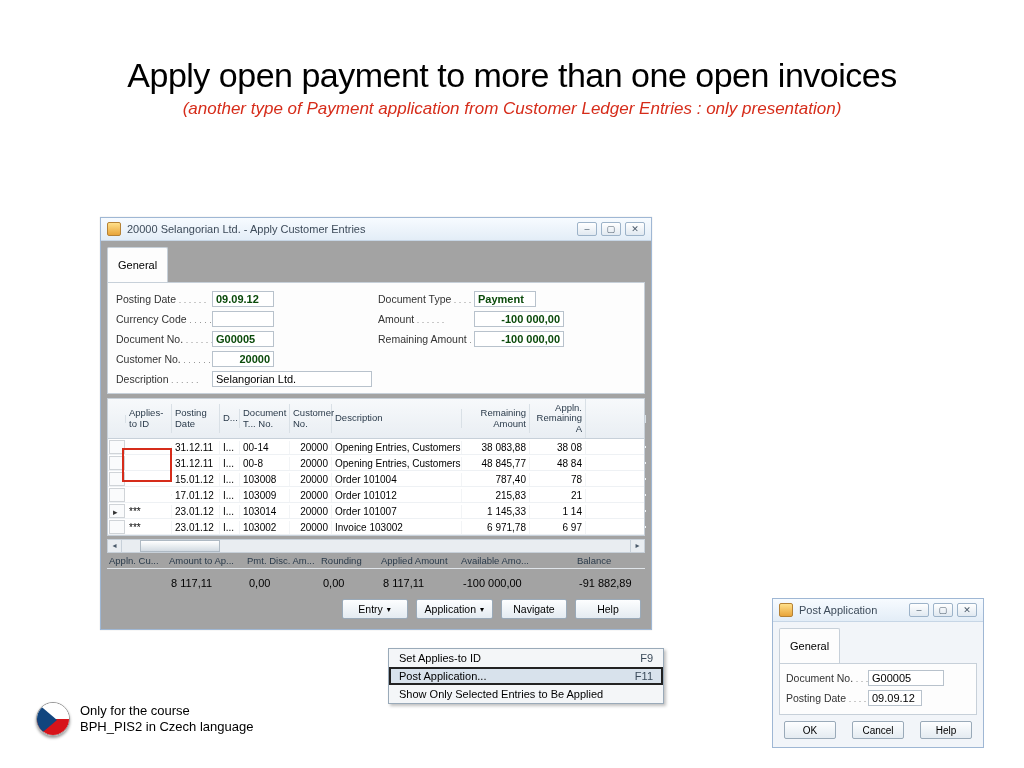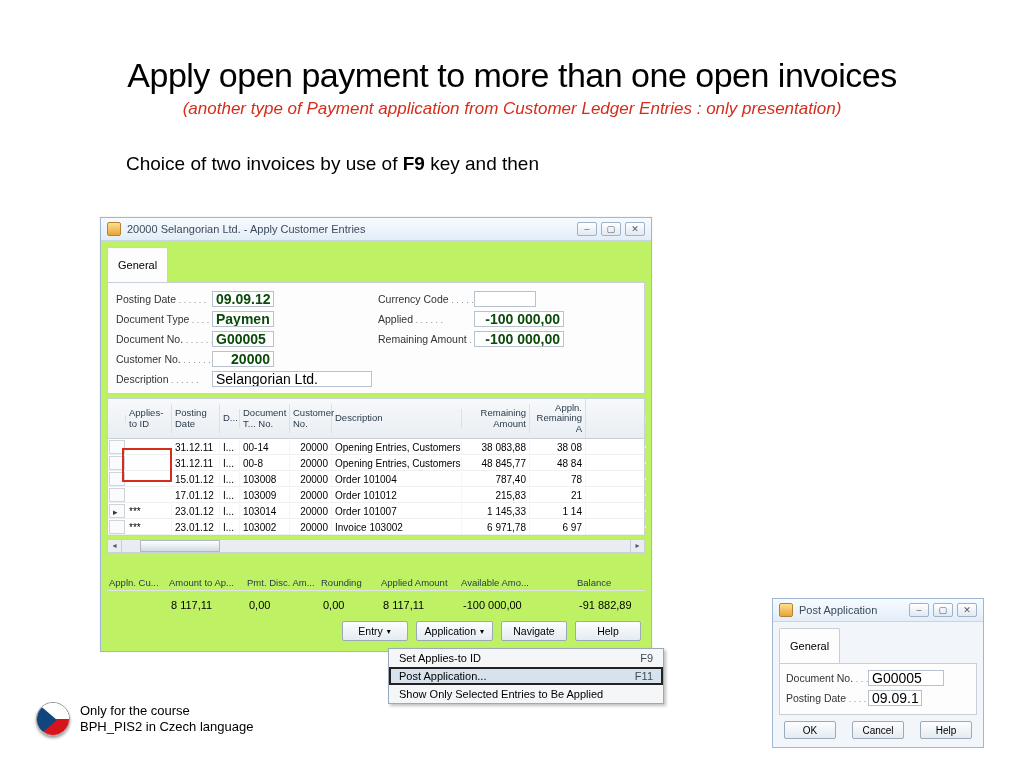--- a/index.html
+++ b/index.html
@@ -3,36 +3,36 @@
 <meta charset="utf-8">
 <style>
   * { box-sizing: border-box; margin: 0; padding: 0; }
   html, body { width: 1024px; height: 768px; font-family: "Segoe UI", Tahoma, sans-serif; background: #fff; color: #000; }
   .slide { position: relative; width: 1024px; height: 768px; overflow: hidden; }
   .title { font-size: 34px; font-weight: 400; text-align: center; margin-top: 56px; letter-spacing: -0.5px; }
   .subtitle { color: #d62c1a; font-style: italic; font-size: 17px; text-align: center; margin-top: 4px; }
   .choice-line { font-size: 19px; margin: 34px 0 4px 126px; }
 
   
-  .app-window { position: absolute; left: 100px; top: 217px; width: 552px; border: 1px solid #9fb7d4; background: #bef264; font-size: 11px; box-shadow: 0 0 1px rgba(0,0,0,.2); }
+  .app-window { position: absolute; left: 100px; top: 217px; width: 552px; border: 1px solid #9fb7d4; background: #a3a3a3; font-size: 11px; box-shadow: 0 0 1px rgba(0,0,0,.2); }
   .titlebar { background: linear-gradient(#f7fbff,#e3edf7); border-bottom: 1px solid #c7d6e6; padding: 4px 6px; display: flex; align-items: center; }
   .titlebar .win-icon { width: 14px; height: 14px; margin-right: 6px; background: linear-gradient(#ffe08a,#e8a43a); border: 1px solid #b58236; border-radius: 2px; }
   .titlebar .win-title { flex: 1; color: #3d4b5a; font-size: 11px; }
   .win-controls { display: flex; gap: 4px; }
   .win-controls .wc { width: 20px; height: 14px; border: 1px solid #9db3c9; background: linear-gradient(#fff,#e1e9f1); border-radius: 2px; font-size: 9px; text-align: center; line-height: 12px; color: #4a5a6a; cursor: pointer; }
 
   .tabstrip { padding: 6px 6px 0 6px; }
   .tab { display: inline-block; background: #fdfdfd; border: 1px solid #c7d0d9; border-bottom: none; padding: 11px 10px; border-radius: 2px 2px 0 0; font-size: 11px; }
 
   .panel { background: #fdfdfd; border: 1px solid #c7d0d9; margin: 0 6px; padding: 8px 8px 6px 8px; }
   .form-grid { display: grid; grid-template-columns: 250px 270px; column-gap: 12px; row-gap: 4px; }
   .field { display: flex; align-items: center; font-size: 10.5px; }
   .field label { width: 96px; color: #333; white-space: nowrap; }
   .field label::after { content: " . . . . . ."; color: #888; font-size: 9px; }
-  .field input { height: 16px; border: 1px solid #b8c2cc; padding: 0 3px; font-size: 14px; color: #0a4a0a; font-weight: bold; background: #fff; }
+  .field input { height: 16px; border: 1px solid #b8c2cc; padding: 0 3px; font-size: 11px; color: #0a4a0a; font-weight: bold; background: #fff; }
   .field .w-sm { width: 62px; }
   .field .w-md { width: 90px; text-align: right; }
   .field .w-lg { width: 160px; color: #000; font-weight: normal; text-align: left; }
   .field .w-cust { width: 62px; text-align: right; }
 
   
   .grid-wrap { margin: 4px 6px 0 6px; border: 1px solid #c7d0d9; background: #fff; font-size: 10px; }
   .ghead, .grow { display: grid; grid-template-columns: 18px 46px 48px 20px 50px 42px 130px 68px 56px 60px; align-items: center; }
   .ghead { background: linear-gradient(#f7f9fb,#e9eef3); border-bottom: 1px solid #c7d0d9; font-size: 9.5px; color: #2a3a4a; }
   .ghead > div { padding: 4px 3px; border-right: 1px solid #d9e0e6; line-height: 1.1; }
@@ -42,21 +42,21 @@
   .grow .num { text-align: right; }
   .row-ptr::before { content: "▸"; color: #333; font-size: 9px; }
   .applied { font-weight: normal; }
   .marked-frame { position: absolute; border: 2px solid #d62c1a; z-index: 5; }
   .scroll-h { height: 14px; background: #e9edf1; margin: 3px 6px 0 6px; border: 1px solid #c7d0d9; display: flex; }
   .scroll-h .thumb { width: 80px; background: linear-gradient(#fff,#d3dbe2); border: 1px solid #aeb9c3; margin-left: 18px; }
   .scroll-h .arr { width: 14px; border-right: 1px solid #c7d0d9; text-align: center; font-size: 8px; line-height: 12px; color: #4a5a6a; }
   .scroll-h .arr.r { margin-left: auto; border-left: 1px solid #c7d0d9; border-right: none; }
 
   
-  .summary { margin: 22px 6px 6px 6px; display: grid; grid-template-columns: 60px 78px 74px 60px 80px 80px 1fr 70px; font-size: 9.5px; }
+  .summary { margin: 0 6px 6px 6px; display: grid; grid-template-columns: 60px 78px 74px 60px 80px 80px 1fr 70px; font-size: 9.5px; }
   .summary .lbl { color: #2a3a4a; padding: 2px 2px; border-bottom: 1px solid #dfe4e9; }
   .summary-row2 { display: grid; grid-template-columns: 60px 78px 74px 60px 80px 80px 1fr 70px; margin: 0 6px; }
   .summary-row2 > div { padding: 2px 4px; }
 
   .action-bar { display: flex; justify-content: flex-end; gap: 8px; padding: 8px 10px 10px 0; }
   .btn { min-width: 66px; height: 20px; border: 1px solid #9aaab9; background: linear-gradient(#fdfeff,#e4ebf1); border-radius: 2px; font-size: 10.5px; cursor: pointer; display: inline-flex; align-items: center; justify-content: center; padding: 0 8px; }
   .btn .car { font-size: 8px; margin-left: 4px; }
 
   
   .ctx-menu { position: absolute; left: 388px; top: 648px; width: 276px; border: 1px solid #9aaab9; background: #f4f6f8; font-size: 11px; box-shadow: 2px 2px 3px rgba(0,0,0,.25); }
@@ -79,23 +79,20 @@
   .flag .bot { position: absolute; inset: 50% 0 0 0; background: #d7141a; }
   .flag .tri { position: absolute; left: 0; top: 0; width: 0; height: 0; border-top: 17px solid transparent; border-bottom: 17px solid transparent; border-left: 20px solid #11457e; }
   .footer-text { font-size: 13px; line-height: 1.25; }
 </style>
 </head>
 <body>
 
 <div class="slide">
   <h1 class="title">Apply open payment to more than one open invoices</h1>
   <div class="subtitle">(another type of Payment application from  Customer Ledger Entries  : only presentation)</div>
-  <div class="choice-line">
-    <span>Choice of two invoices by use of </span><b>F9</b><span> key and then</span>
-  </div>
 
   <div class="app-window">
     <div class="titlebar">
       <span class="win-icon"></span>
       <span class="win-title">20000 Selangorian Ltd. - Apply Customer Entries</span>
       <span class="win-controls">
         <span class="wc">‒</span>
         <span class="wc">▢</span>
         <span class="wc">✕</span>
       </span>
@@ -103,29 +100,29 @@
 
     <div class="tabstrip"><span class="tab">General</span></div>
 
     <div class="panel">
       <div class="form-grid">
         <div class="field">
             <label>Posting Date</label>
             <input class="w-sm" value="09.09.12" style="">
           </div>
         <div class="field">
+            <label>Document Type</label>
+            <input class="w-sm" style="text-align: left;" value="Payment">
+          </div>
+        <div class="field">
             <label>Currency Code</label>
             <input class="w-sm" value="" style="">
           </div>
         <div class="field">
-            <label>Document Type</label>
-            <input class="w-sm" style="text-align: left;" value="Payment">
-          </div>
-        <div class="field">
-            <label>Applied</label>
+            <label>Amount</label>
             <input class="w-md" value="-100 000,00" style="">
           </div>
         <div class="field">
             <label>Document No.</label>
             <input class="w-sm" style="text-align: left;" value="G00005">
           </div>
         <div class="field">
             <label>Remaining Amount</label>
             <input class="w-md" value="-100 000,00" style="">
           </div>

